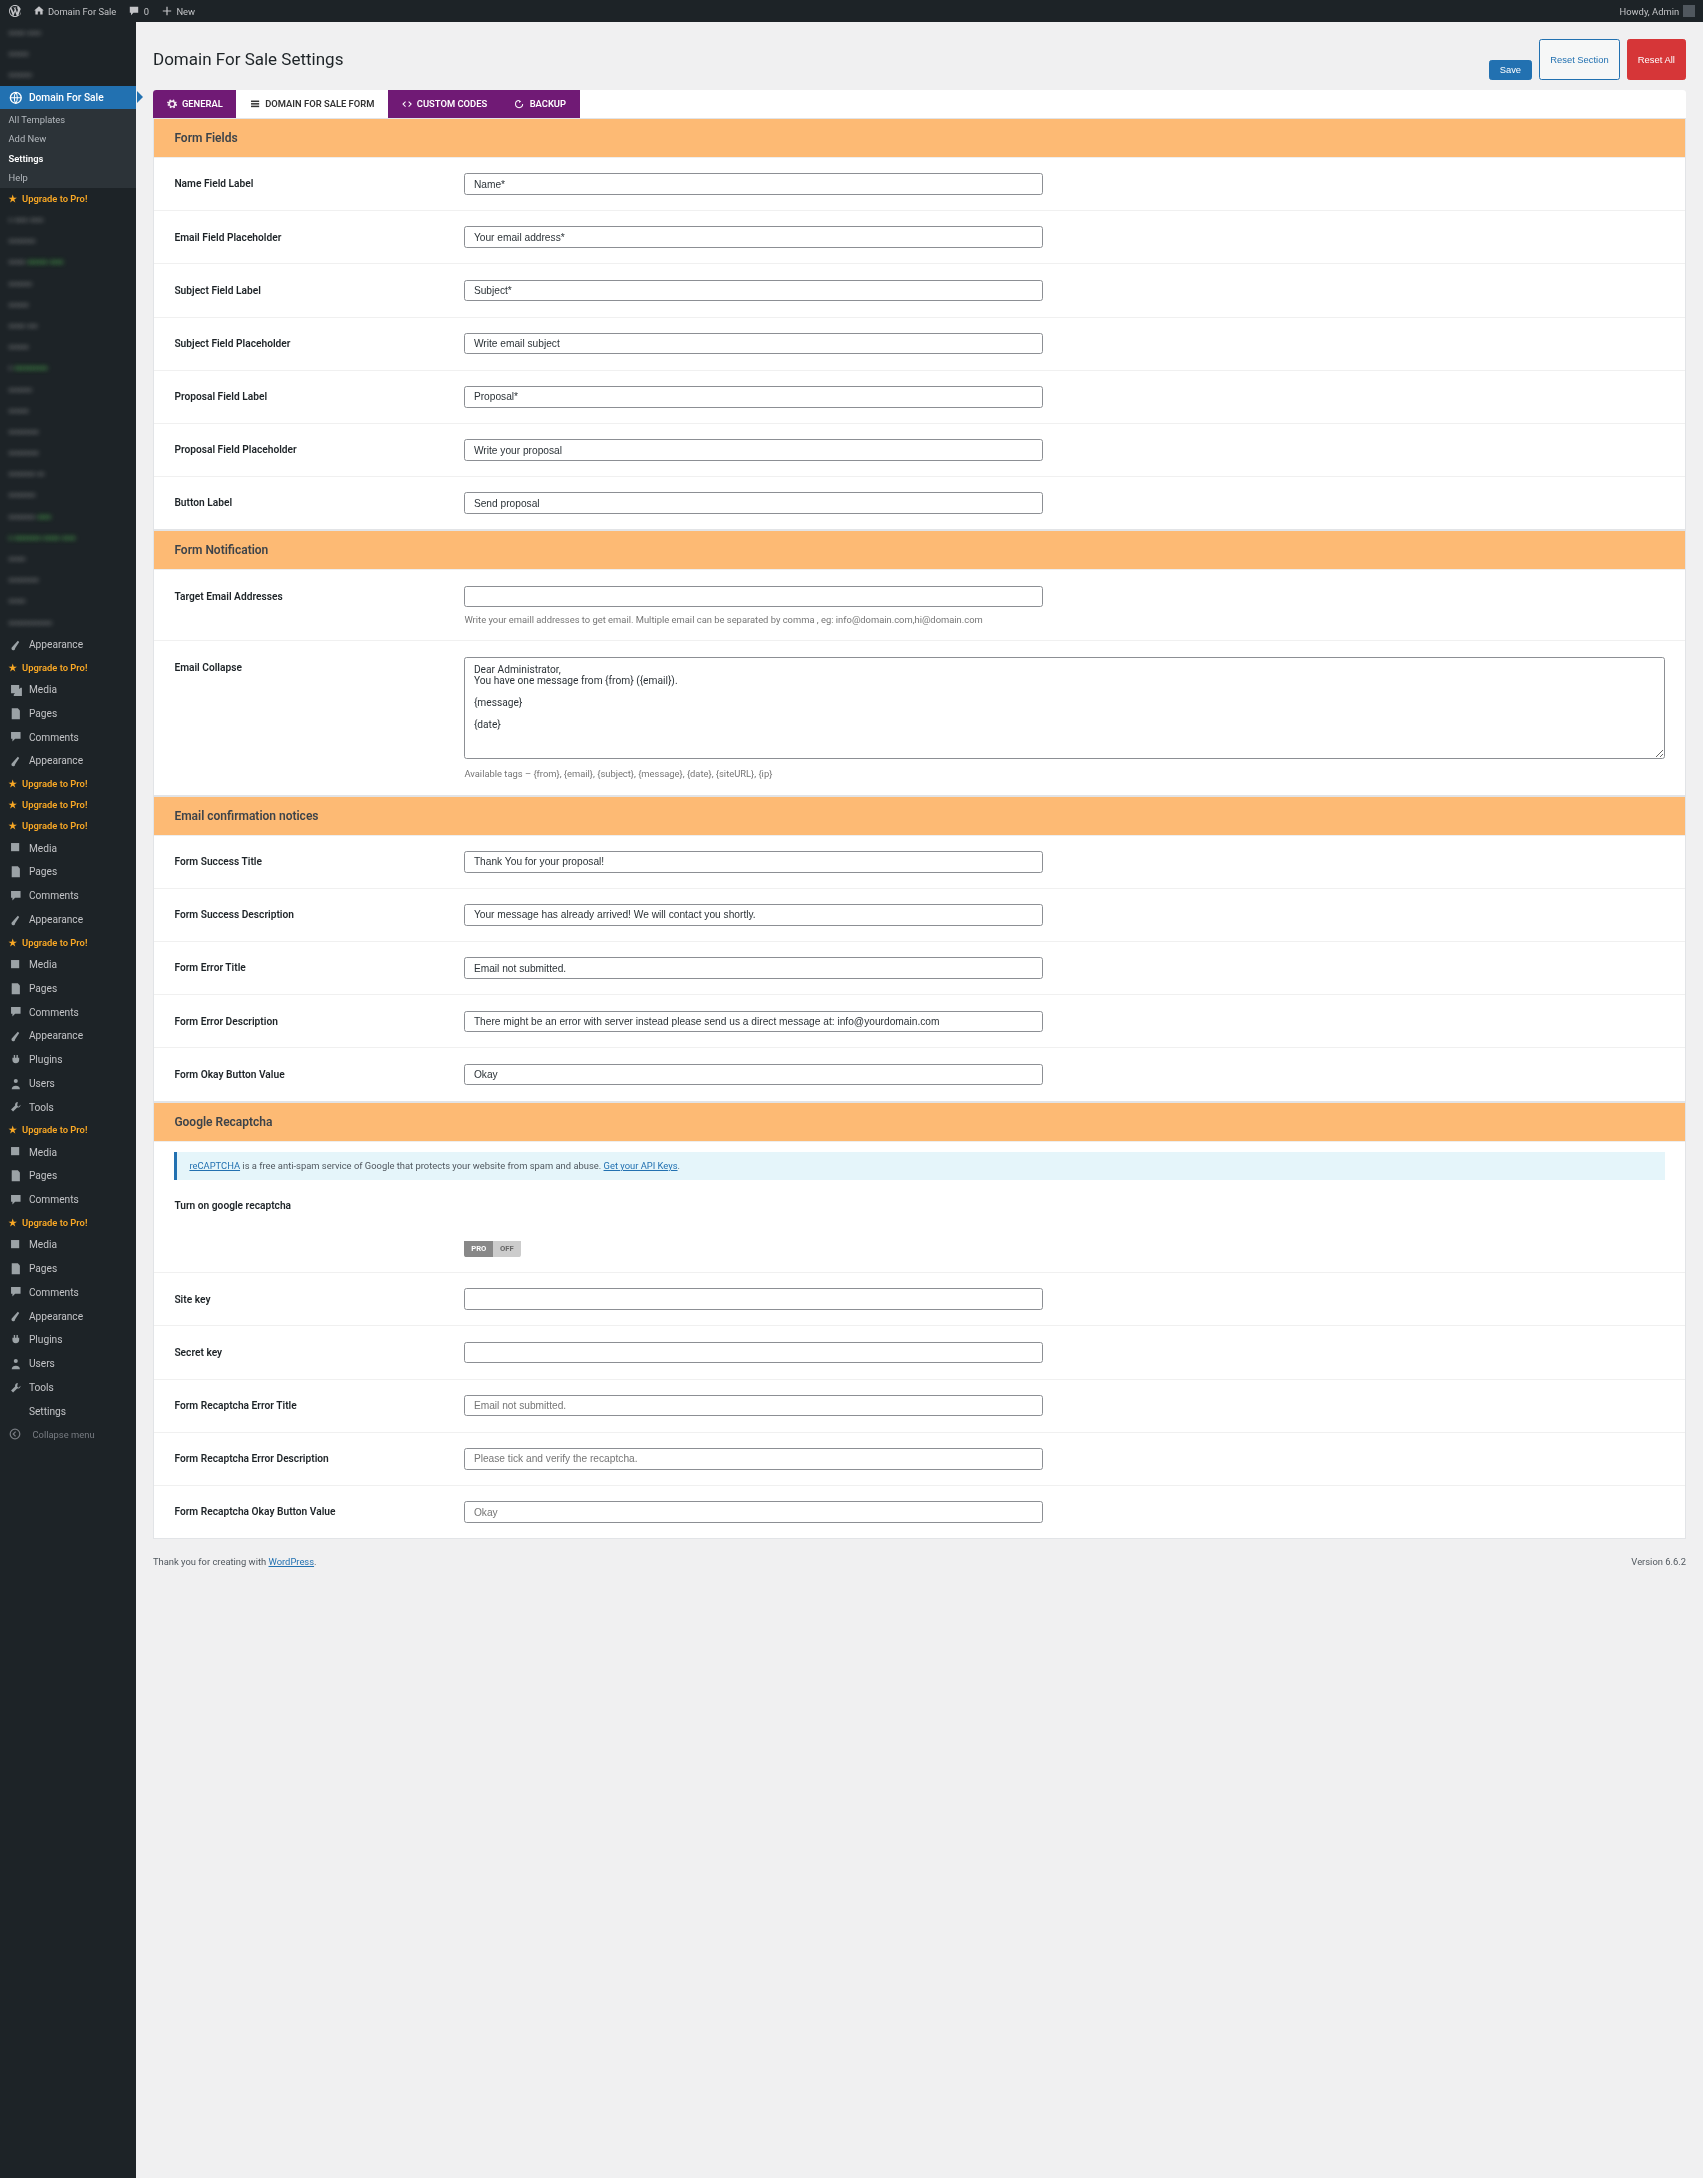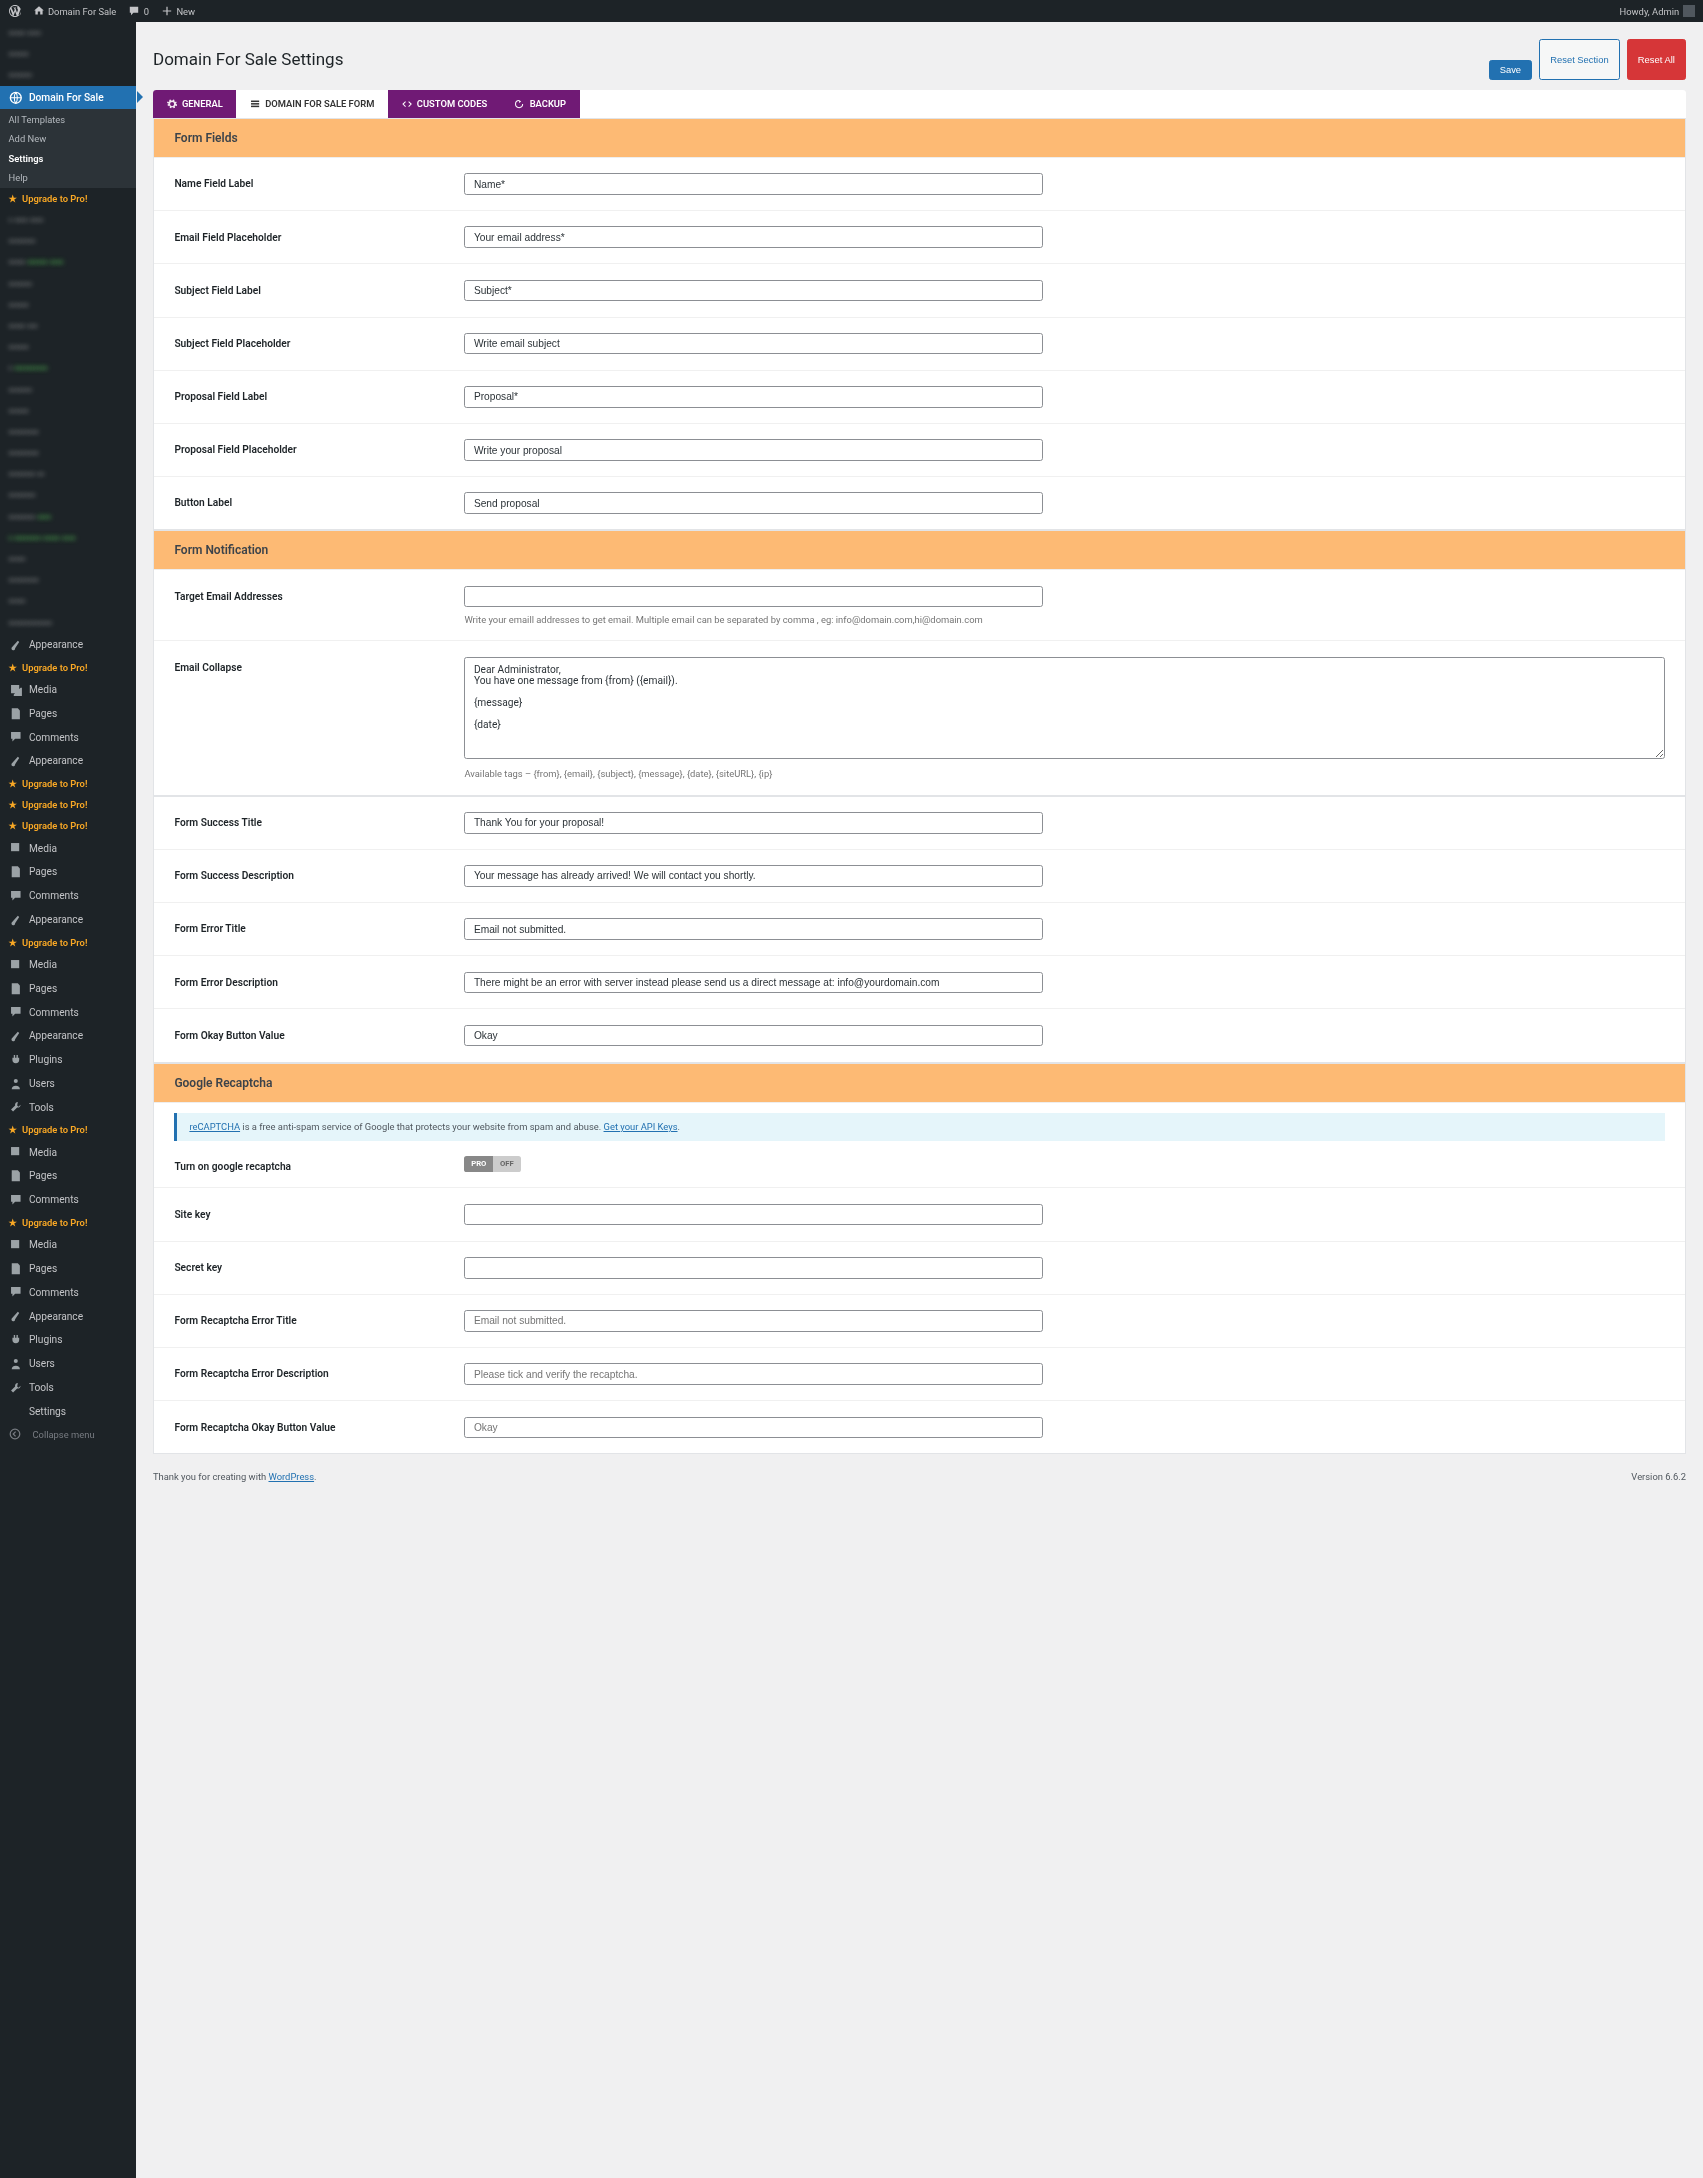--- a/index.html
+++ b/index.html
@@ -54,21 +54,21 @@
 .field-row:last-child { border-bottom: none; }
 .field-label { width: 290px; font-size: 10.2px; font-weight: 600; color: #1d2327; padding-top: 5.1px; }
 .field-control { flex: 1; max-width: 579px; }
 .field-control input[type=text] { width: 100%; padding: 4.3px 8.5px; border: 0.9px solid #8c8f94; border-radius: 2.6px; font-size: 10.2px; color: #2c3338; }
 .field-control textarea { width: 100%; min-height: 102px; padding: 6px 8.5px; border: 0.9px solid #8c8f94; border-radius: 2.6px; font-size: 10.2px; color: #2c3338; resize: vertical; font-family: inherit; }
 .field-control.wide { max-width: none; }
 .field-desc { font-size: 9.4px; color: #757575; margin-top: 6.8px; }
 
 
 .toggle { display: inline-flex; border-radius: 2.6px; overflow: hidden; font-size: 7.7px; font-weight: 700; }
-.toggle span { padding: 3.4px 6.8px; }
+.toggle span { padding: 3.4px 6.8px; margin-top: 46px; }
 .toggle .pro { background: #888; color: #fff; }
 .toggle .off { background: #ccc; color: #666; }
 
 
 .footer { padding: 17px 0; display: flex; justify-content: space-between; font-size: 9.4px; color: #50575e; }
 .footer a { color: #2271b1; text-decoration: underline; }
 </style>
 </head>
 <body>
 
@@ -436,20 +436,21 @@
           <div class="field-control wide"><textarea style="">Dear Administrator,
 You have one message from {from} ({email}).
 
 {message}
 
 {date}</textarea><div class="field-desc">Available tags – {from}, {email}, {subject}, {message}, {date}, {siteURL}, {ip}</div></div>
         </div>
     </div>
 
     <div class="panel">
+      <div class="section-title">Email confirmation notices</div>
       <div class="field-row">
           <div class="field-label">Form Success Title</div>
           <div class="field-control"><input type="text" value="Thank You for your proposal!" style=""></div>
         </div>
       <div class="field-row">
           <div class="field-label">Form Success Description</div>
           <div class="field-control"><input type="text" value="Your message has already arrived! We will contact you shortly." style=""></div>
         </div>
       <div class="field-row">
           <div class="field-label">Form Error Title</div>

